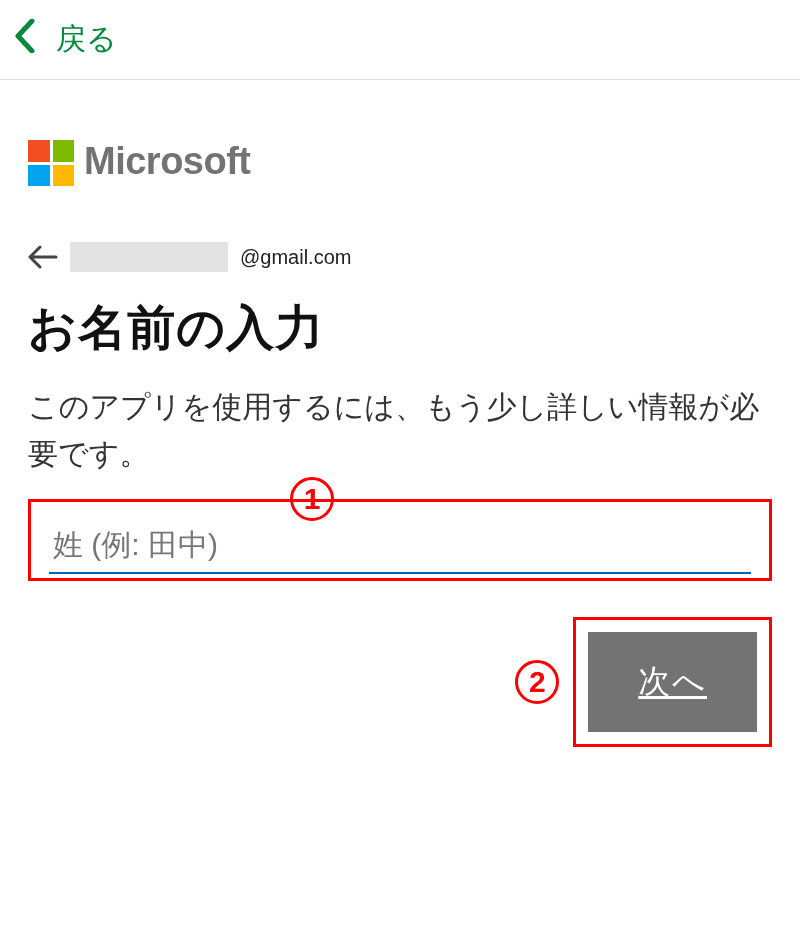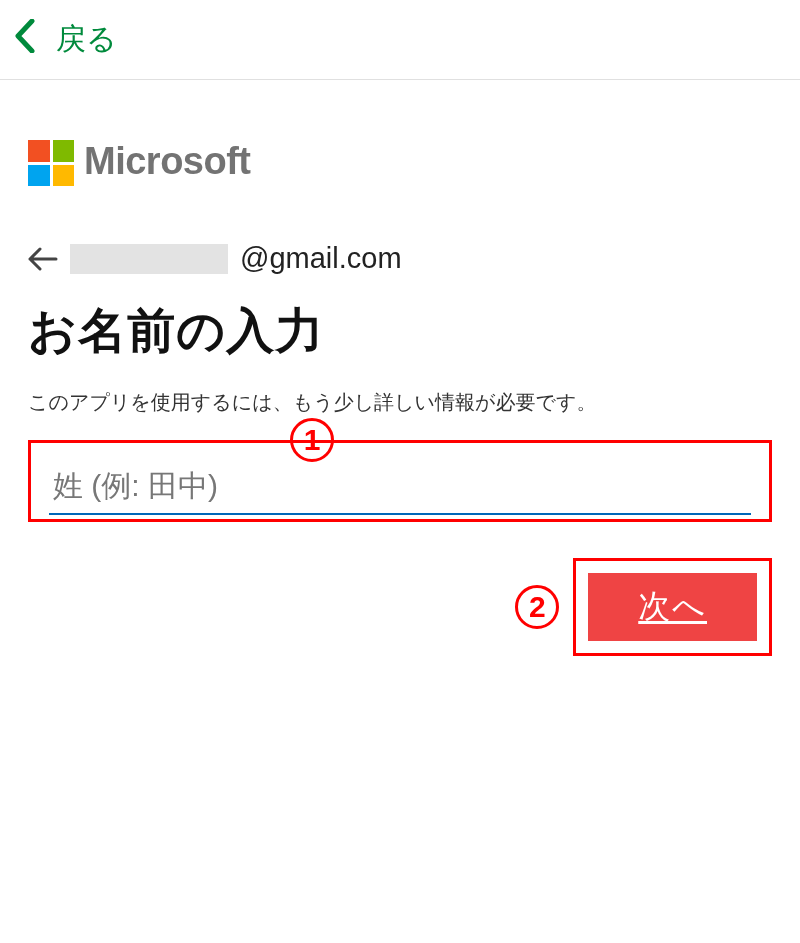--- a/index.html
+++ b/index.html
@@ -53,40 +53,40 @@
       font-size: 38px;
       font-weight: 600;
       color: #737373;
       letter-spacing: -0.5px;
     }
     .email-row {
       display: flex;
       align-items: center;
       gap: 12px;
       margin-top: 56px;
-      font-size: 29px;
+      font-size: 20px;
       color: #333;
     }
     .arrow-back-icon svg { display: block; }
     .redacted {
       width: 158px;
       height: 30px;
       background: #e3e3e3;
     }
     .email-domain { color: #222; }
     .page-title {
       margin-top: 24px;
       font-size: 48px;
       font-weight: 800;
       color: #111;
       letter-spacing: 1px;
     }
     .description {
       margin-top: 24px;
-      font-size: 20px;
+      font-size: 30px;
       line-height: 1.55;
       color: #333;
     }
     .input-group-box {
       margin-top: 22px;
       border: 3px solid #ff0000;
       padding: 10px 18px 4px 18px;
       position: relative;
     }
     .field {
@@ -110,24 +110,24 @@
       margin-top: 36px;
       display: flex;
       justify-content: flex-end;
       align-items: center;
     }
     .button-outline {
       border: 3px solid #ff0000;
       padding: 12px;
     }
     .primary-btn {
-      background: #ef4444;
+      background: #737373;
       color: #fff;
       font-size: 32px;
-      padding: 12px 50px;
+      padding: 28px 50px;
       border: none;
       cursor: pointer;
       text-decoration: underline;
       text-underline-offset: 4px;
       letter-spacing: 2px;
     }
     .annotation {
       position: absolute;
       width: 44px;
       height: 44px;

